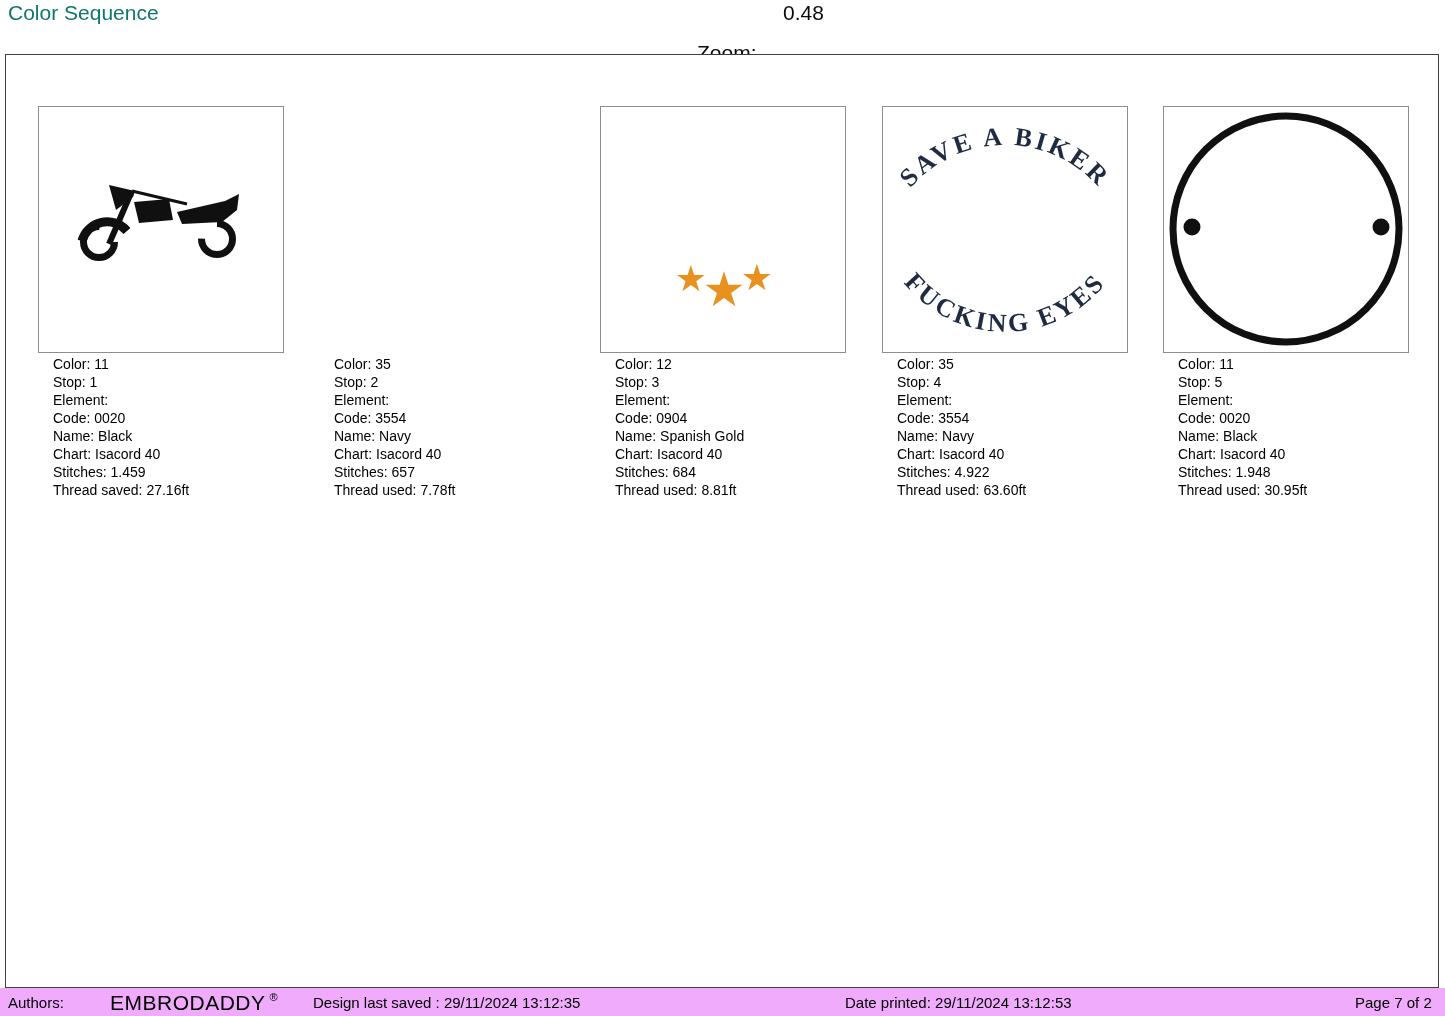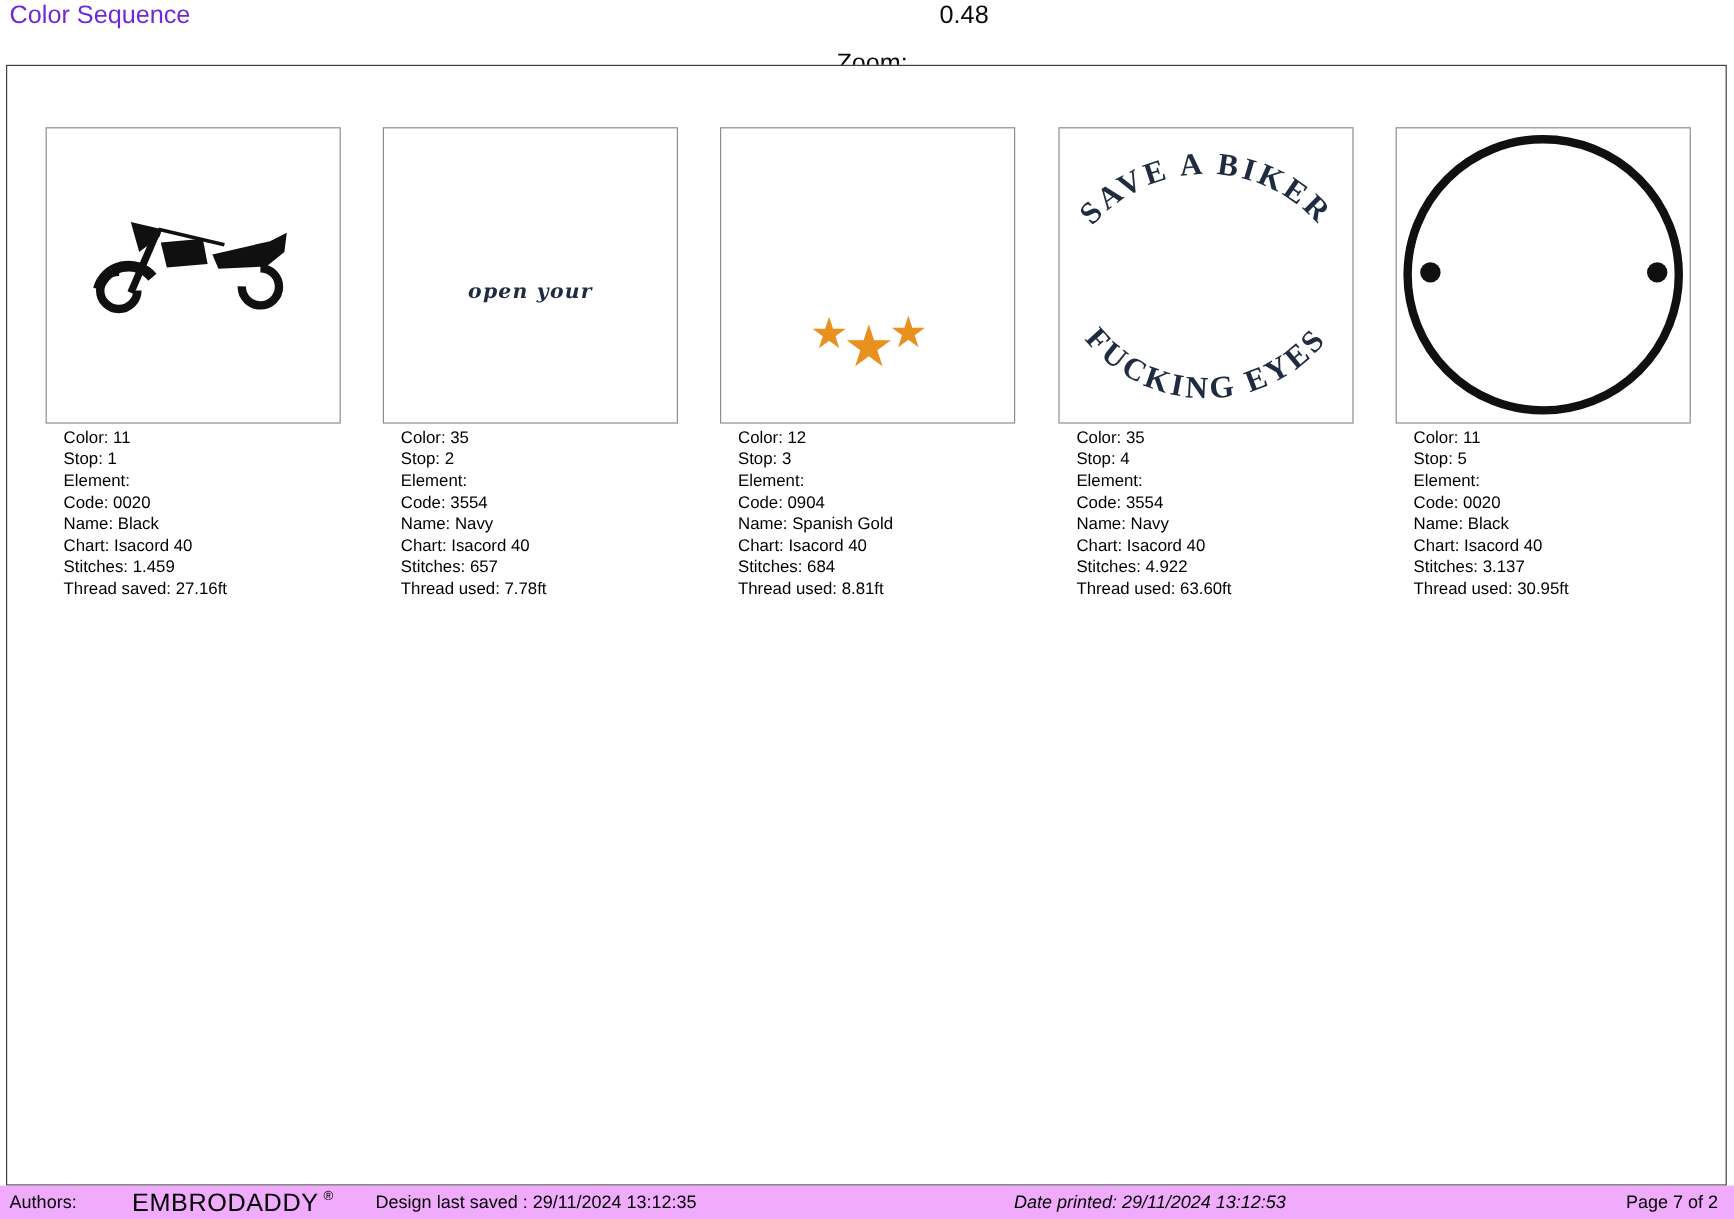--- a/index.html
+++ b/index.html
@@ -1,21 +1,21 @@
 <!DOCTYPE html>
 <html><head>
 <meta charset="utf-8">
 <style>
   html,body{margin:0;padding:0;background:#ffffff;}
   .page{
     position:relative;width:1445px;height:1016px;background:#ffffff;
     font-family:"Liberation Sans",sans-serif;color:#000;overflow:hidden;
   }
   
-  .hdr-title{position:absolute;left:8px;top:1px;font-size:21px;color:#6d28d9;}
+  .hdr-title{position:absolute;left:8px;top:1px;font-size:21px;color:#0f766e;}
   .hdr-zoom-label{position:absolute;left:697px;top:1px;font-size:21px;color:#0a0a0a;margin-top:40px;}
   .hdr-zoom-value{position:absolute;left:783px;top:1px;font-size:21px;color:#0a0a0a;text-align:right;}
   
   .main-box{
     position:absolute;left:5px;top:54px;width:1434px;height:934px;
     border:1.8px solid #3f3f3f;background:#ffffff;box-sizing:border-box;
   }
   
   .col{position:absolute;top:0;width:246px;height:500px;}
   .thumb{
@@ -40,21 +40,21 @@
   .arc-text{
     font-family:"Liberation Serif",serif;font-weight:700;font-size:26px;
     letter-spacing:3px;fill:#1e2b40;
   }
   
   .ftr{position:absolute;left:0;top:988px;width:1445px;height:28px;background:#f0abfc;}
   .ftr-authors{position:absolute;left:8px;top:6px;font-size:15px;}
   .ftr-brand{position:absolute;left:110px;top:3px;font-size:21px;letter-spacing:.5px;}
   .ftr-brand sup{font-size:11px;vertical-align:9px;margin-left:4px;}
   .ftr-saved{position:absolute;left:313px;top:6px;font-size:15px;}
-  .ftr-printed{position:absolute;left:845px;top:6px;font-size:15px;font-style:italic;}
+  .ftr-printed{position:absolute;left:845px;top:6px;font-size:15px;}
   .ftr-page{position:absolute;left:1355px;top:6px;font-size:15px;}
 </style>
 </head>
 <body>
 
 <div class="page">
 
   <div class="hdr-title">Color Sequence</div>
   <div class="hdr-zoom-label">Zoom:</div>
   <div class="hdr-zoom-value">0.48</div>
@@ -84,23 +84,20 @@
         <div>Element:</div>
         <div>Code: 0020</div>
         <div>Name: Black</div>
         <div>Chart: Isacord 40</div>
         <div>Stitches: 1.459</div>
         <div>Thread saved: 27.16ft</div>
       </div>
     </div>
 
     <div class="col" style="left:313px;">
-      <div class="thumb">
-        <div class="script-text">open your</div>
-      </div>
       <div class="info">
         <div>Color: 35</div>
         <div>Stop: 2</div>
         <div>Element:</div>
         <div>Code: 3554</div>
         <div>Name: Navy</div>
         <div>Chart: Isacord 40</div>
         <div>Stitches: 657</div>
         <div>Thread used: 7.78ft</div>
       </div>
@@ -159,21 +156,21 @@
           <circle cx="217" cy="120" r="8.5" fill="#101010"></circle>
         </svg>
       </div>
       <div class="info">
         <div>Color: 11</div>
         <div>Stop: 5</div>
         <div>Element:</div>
         <div>Code: 0020</div>
         <div>Name: Black</div>
         <div>Chart: Isacord 40</div>
-        <div>Stitches: 3.137</div>
+        <div>Stitches: 1.948</div>
         <div>Thread used: 30.95ft</div>
       </div>
     </div>
 
   </div>
 
   <div class="ftr">
     <span class="ftr-authors">Authors:</span>
     <span class="ftr-brand"><span>EMBRODADDY</span><sup>®</sup></span>
     <span class="ftr-saved">Design last saved : 29/11/2024 13:12:35</span>

